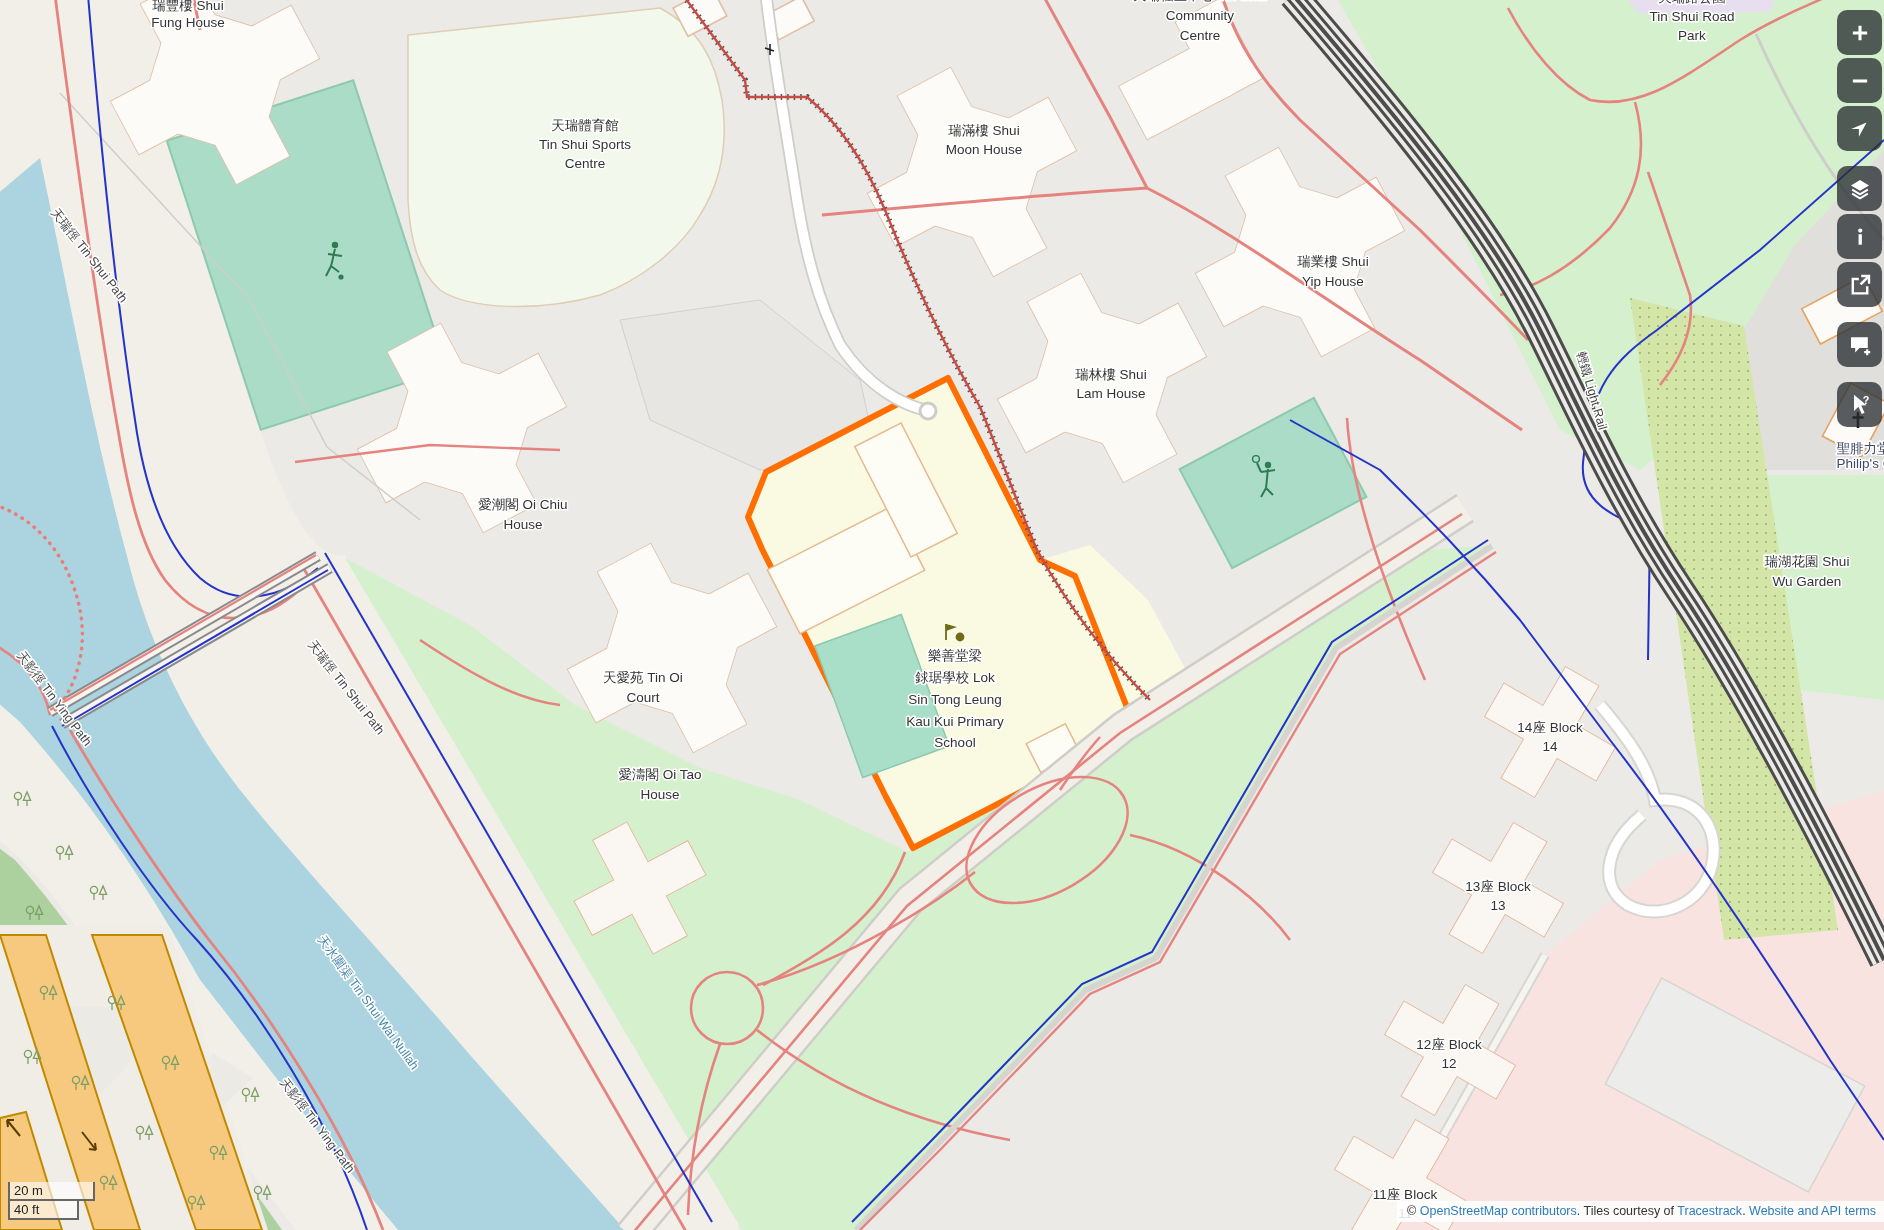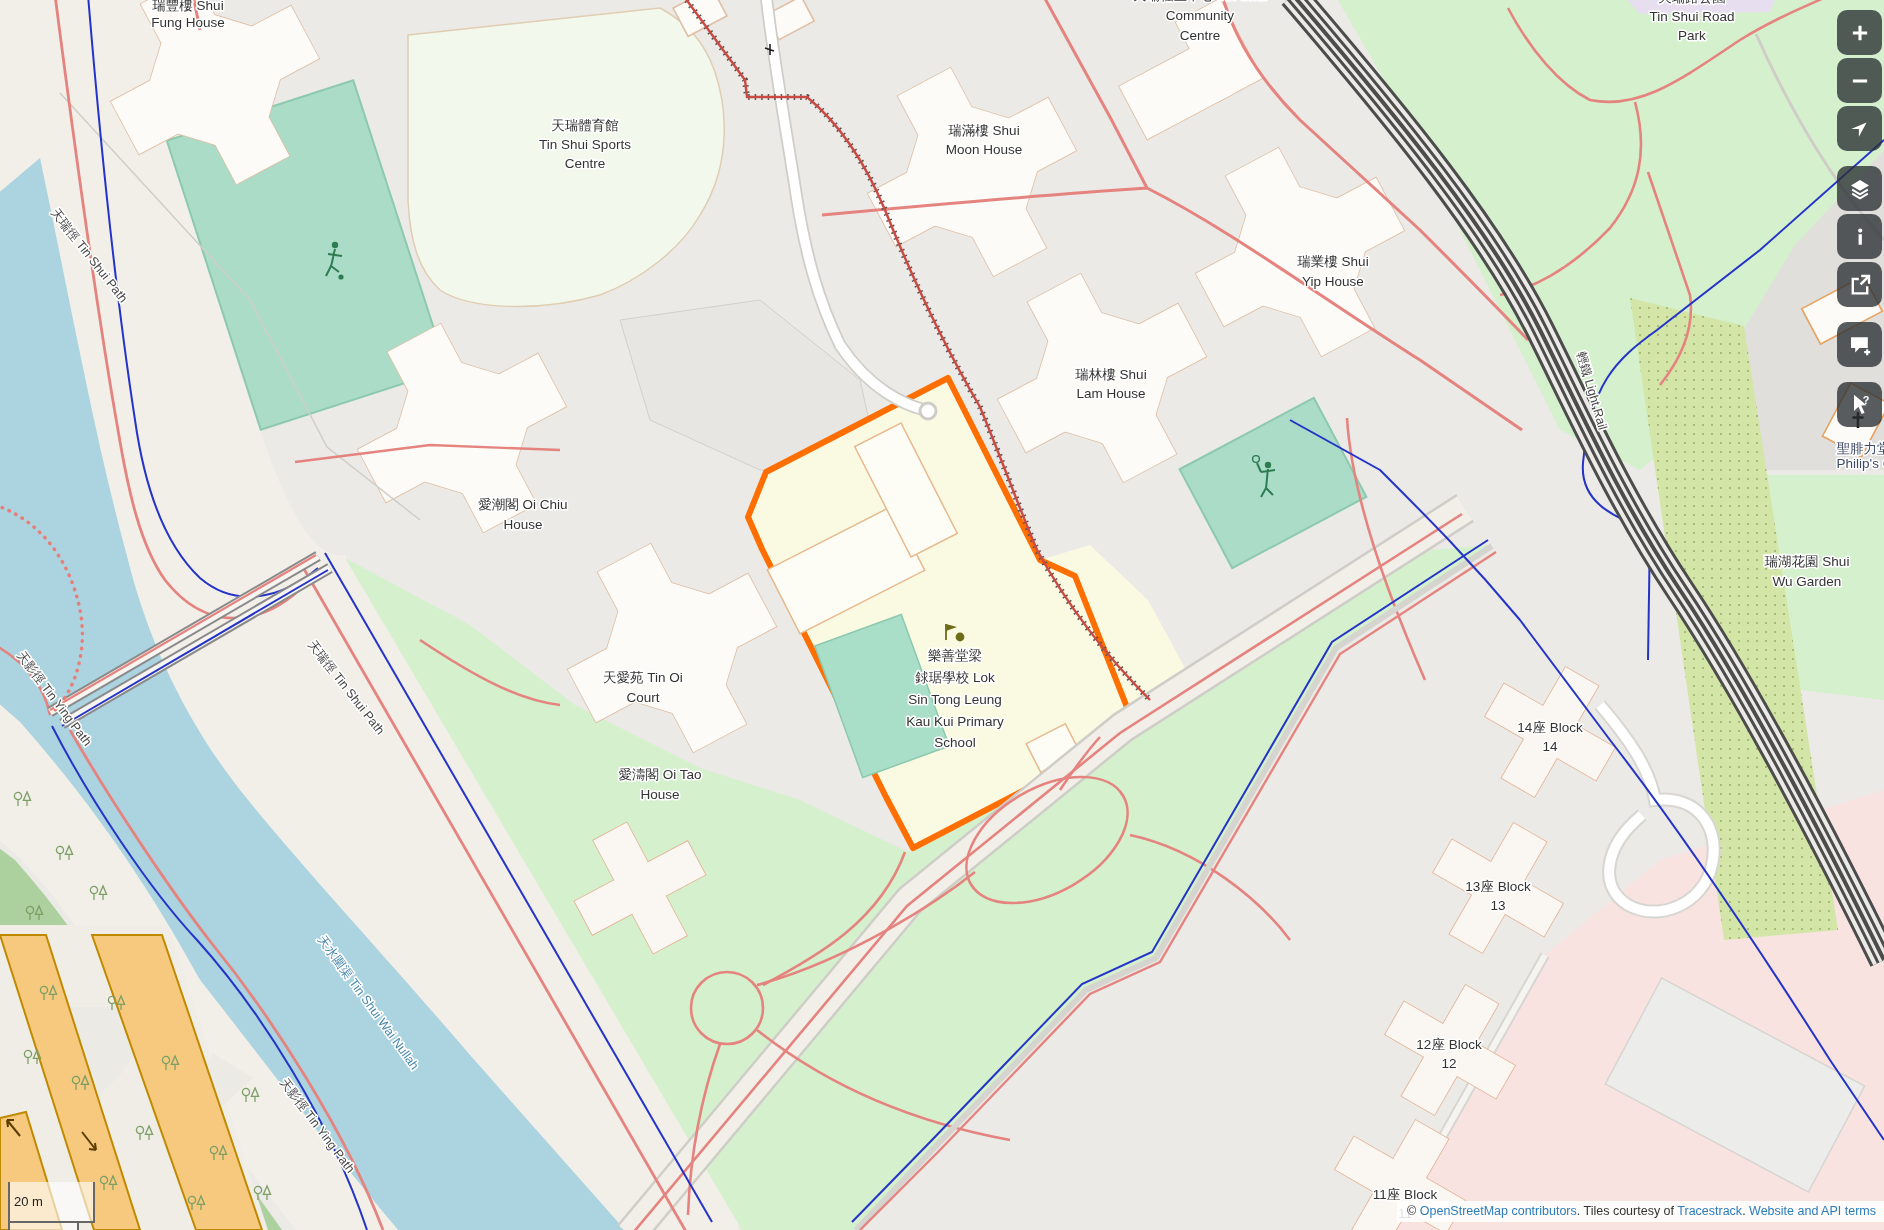--- a/index.html
+++ b/index.html
@@ -16,21 +16,21 @@
   .twr{fill:#faf6f1;stroke:#e3b193;stroke-width:1.6;}
   .twrf{fill:#faf6f1;}
   
   .ctl{position:absolute;right:2px;width:45px;height:45px;border-radius:10px;
     background:rgba(42,47,51,0.78);display:flex;align-items:center;justify-content:center;
     cursor:pointer;}
   .ctl svg{position:static;}
   
   #scale{position:absolute;left:8px;top:1182px;font-size:13px;color:#222;}
   #scale .srow{background:rgba(255,255,255,0.62);border:2px solid #666;border-top:none;
-    height:17px;line-height:17px;padding:11px 4px;box-sizing:content-box;}
+    height:17px;line-height:17px;padding:0 4px;box-sizing:content-box;}
   #scale .m{width:75px;}
   #scale .ft{width:59px;}
   
   #attrib{position:absolute;right:0;bottom:8px;background:rgba(255,255,255,0.85);
     padding:3px 8px 4px 10px;font-size:12.5px;color:#333;white-space:nowrap;}
   #attrib a{color:#2b7cba;text-decoration:none;cursor:pointer;}
 </style>
 </head>
 <body>
 

